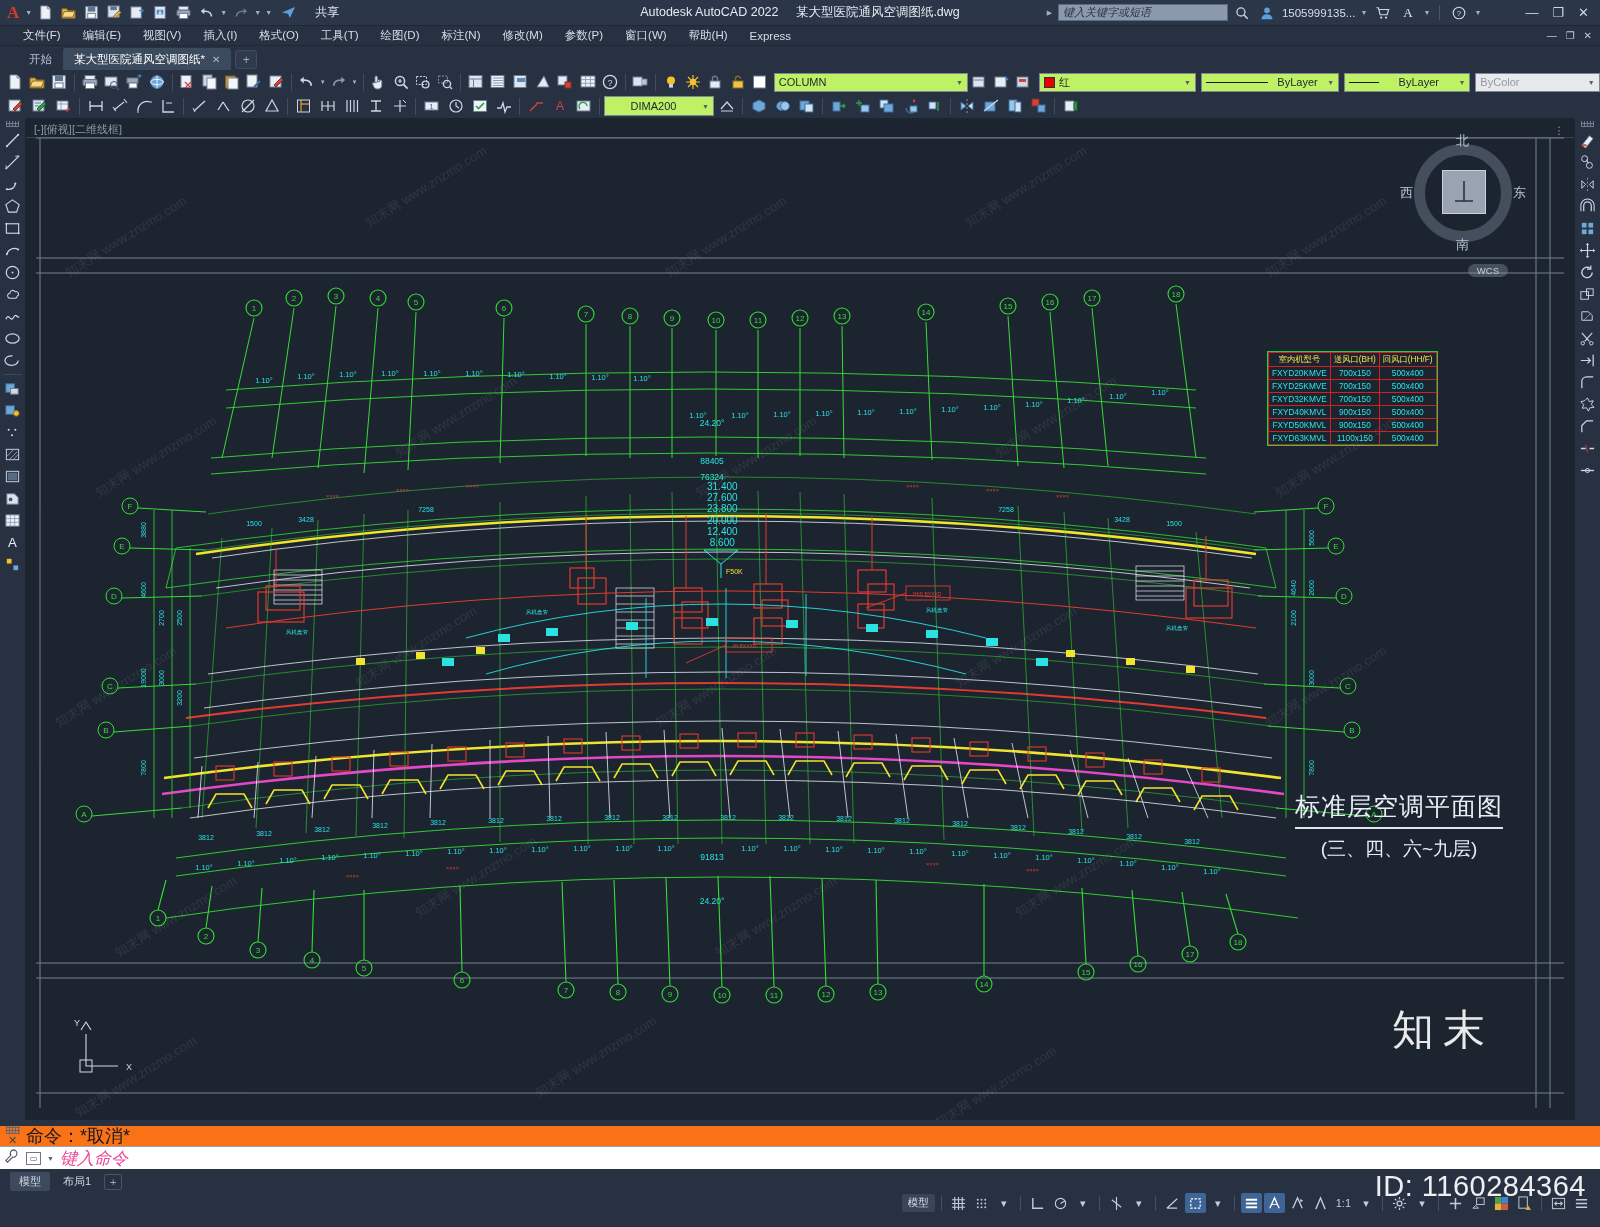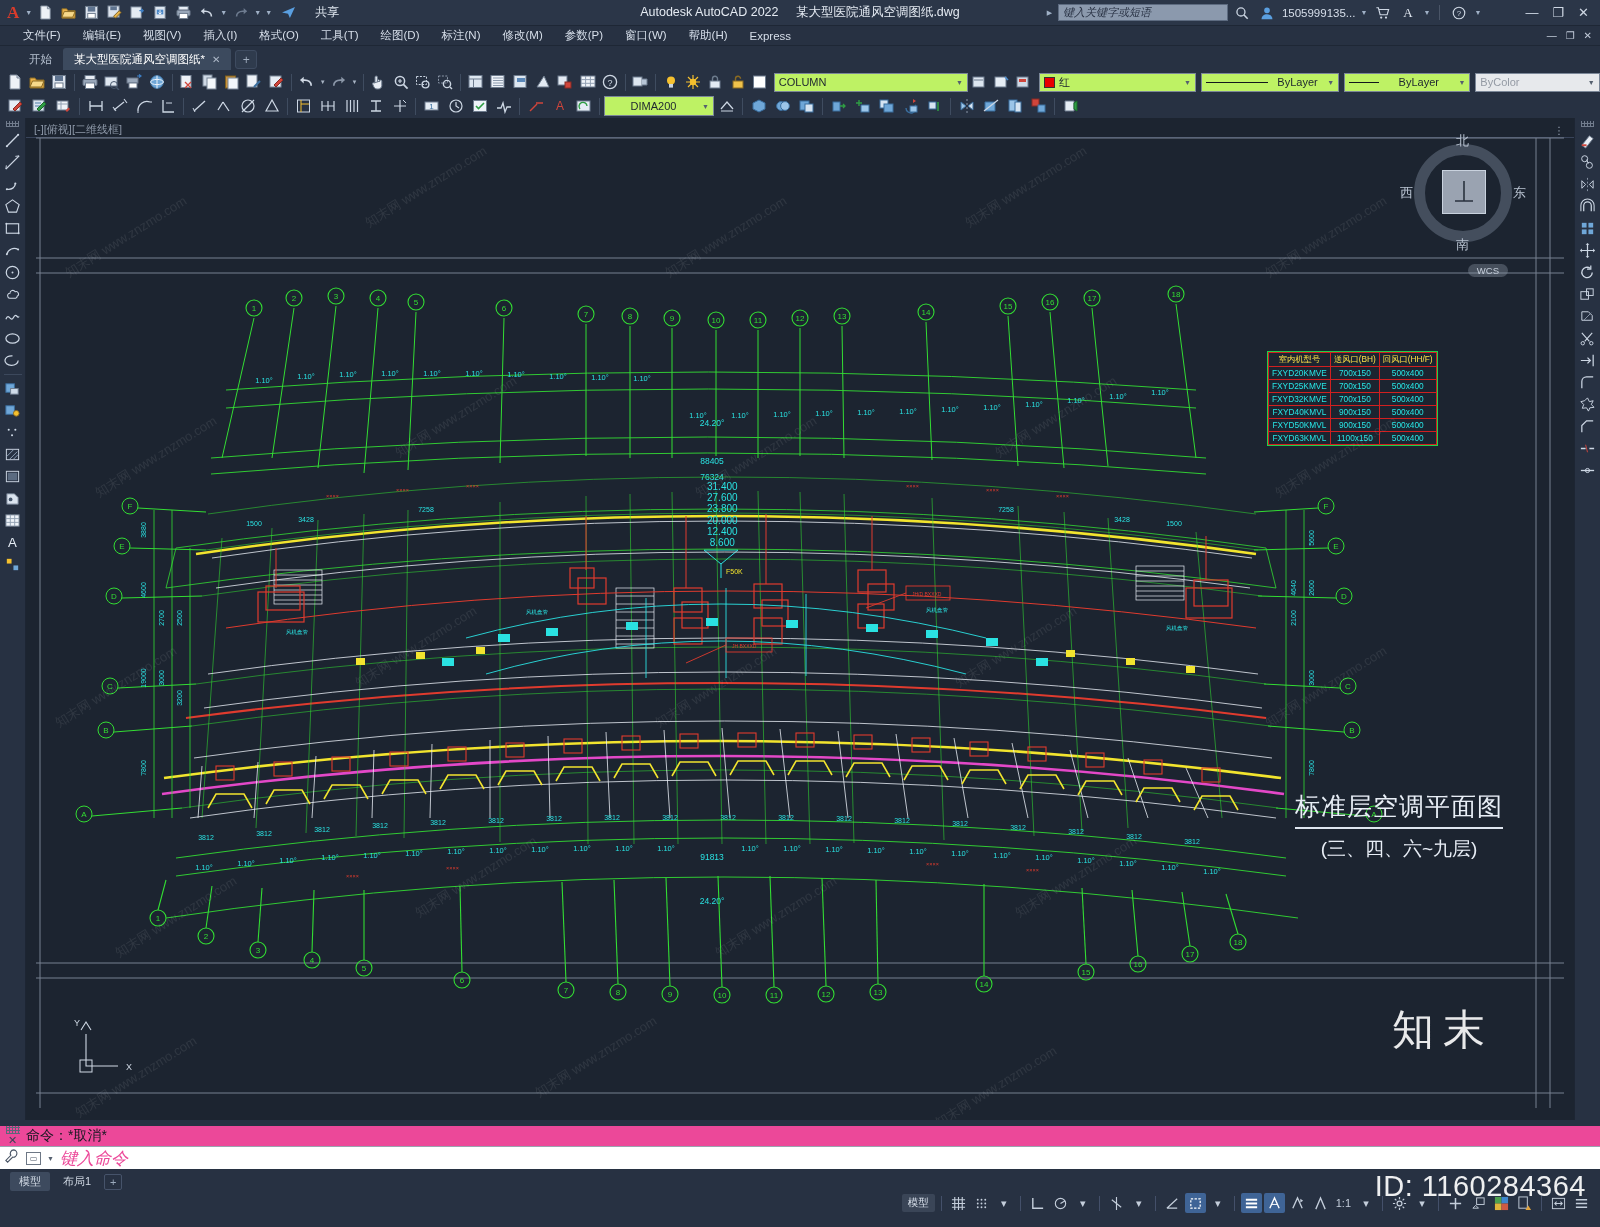--- a/index.html
+++ b/index.html
@@ -186,22 +186,22 @@
   }
   .wm-id {
     position: absolute; right: 14px; bottom: 24px; z-index: 20;
     color: rgba(255,255,255,.92); font-size: 29px; letter-spacing: .5px;
     font-family: "Liberation Sans", sans-serif;
   }
 
   
   .cmdhist {
     position: absolute; top: 1126px; left: 0; width: 1600px; height: 20px;
-    background: #ec4899; display: flex; align-items: center;
-    font-size: 14px; color: #141820; padding-left: 26px;
+    background: #f97316; display: flex; align-items: center;
+    font-size: 18px; color: #141820; padding-left: 26px;
   }
   .cmd-grip { position:absolute; left:6px; top:1126px; width:14px; height:8px; z-index: 3;
     background: repeating-linear-gradient(90deg,#5c6878 0 1px,transparent 1px 3px),
                 repeating-linear-gradient(0deg,#5c6878 0 1px,transparent 1px 3px);}
   .cmd-x { position:absolute; left:8px; top:1134px; color:#3a4454; font-size:11px; z-index:3;}
   .cmdline {
     position: absolute; top: 1146px; left: 0; width: 1600px; height: 23px;
     background: #ffffff; display: flex; align-items: center; gap: 6px;
     padding-left: 26px; border-top: 1px solid #9aa3b0;
   }

